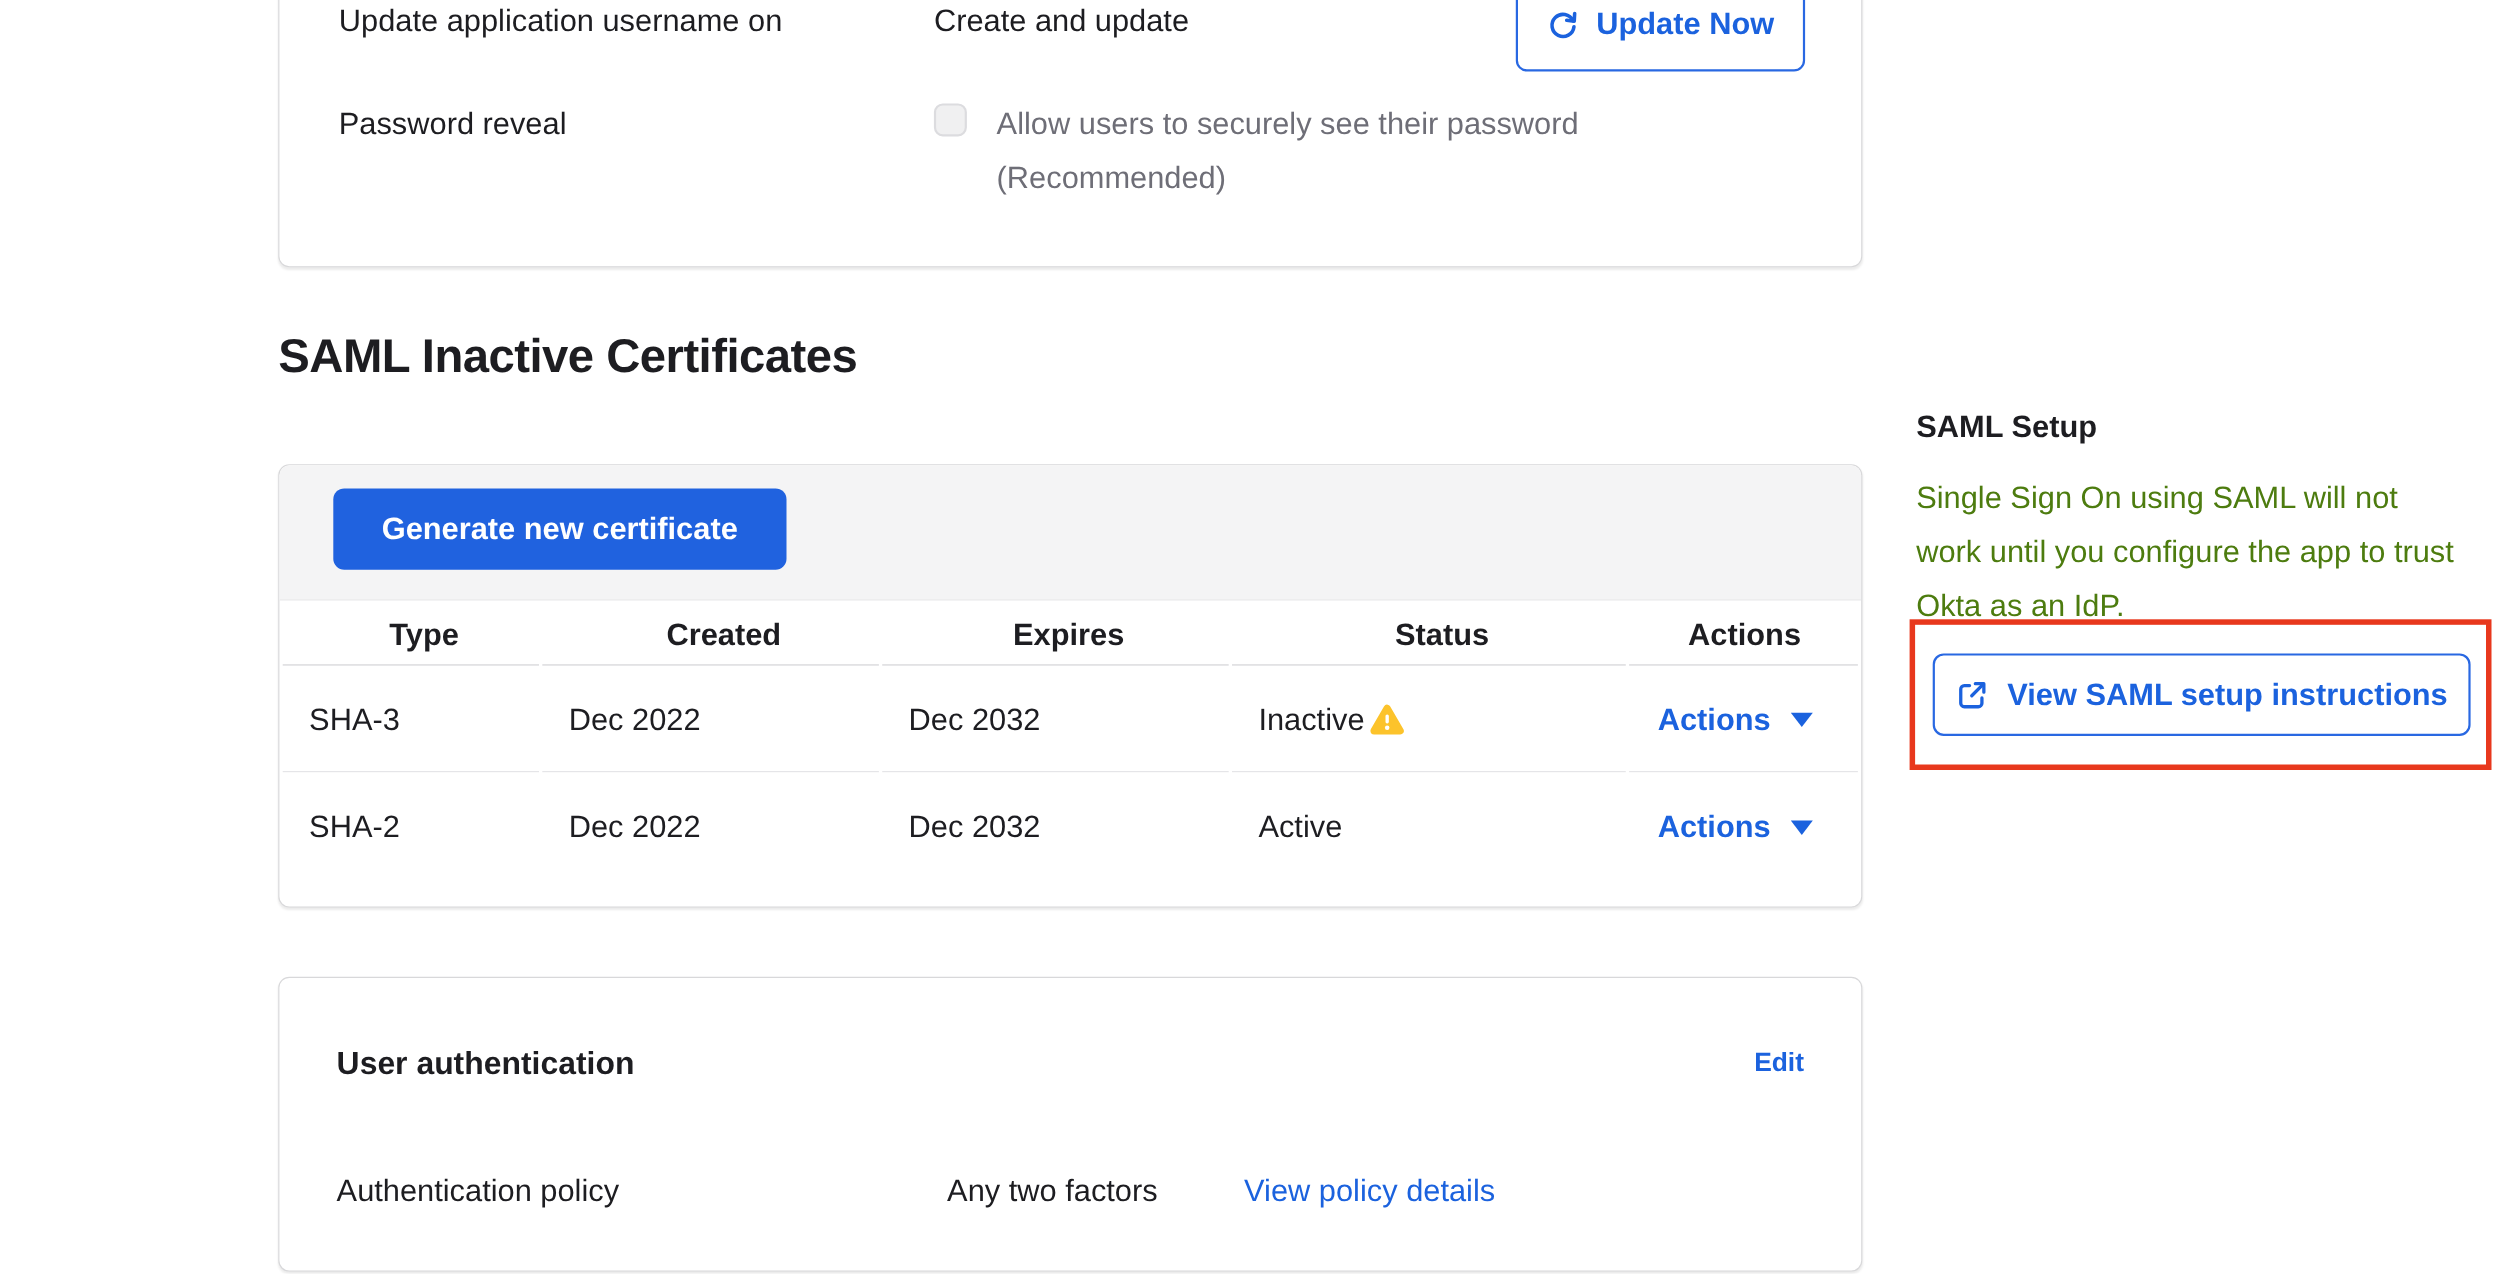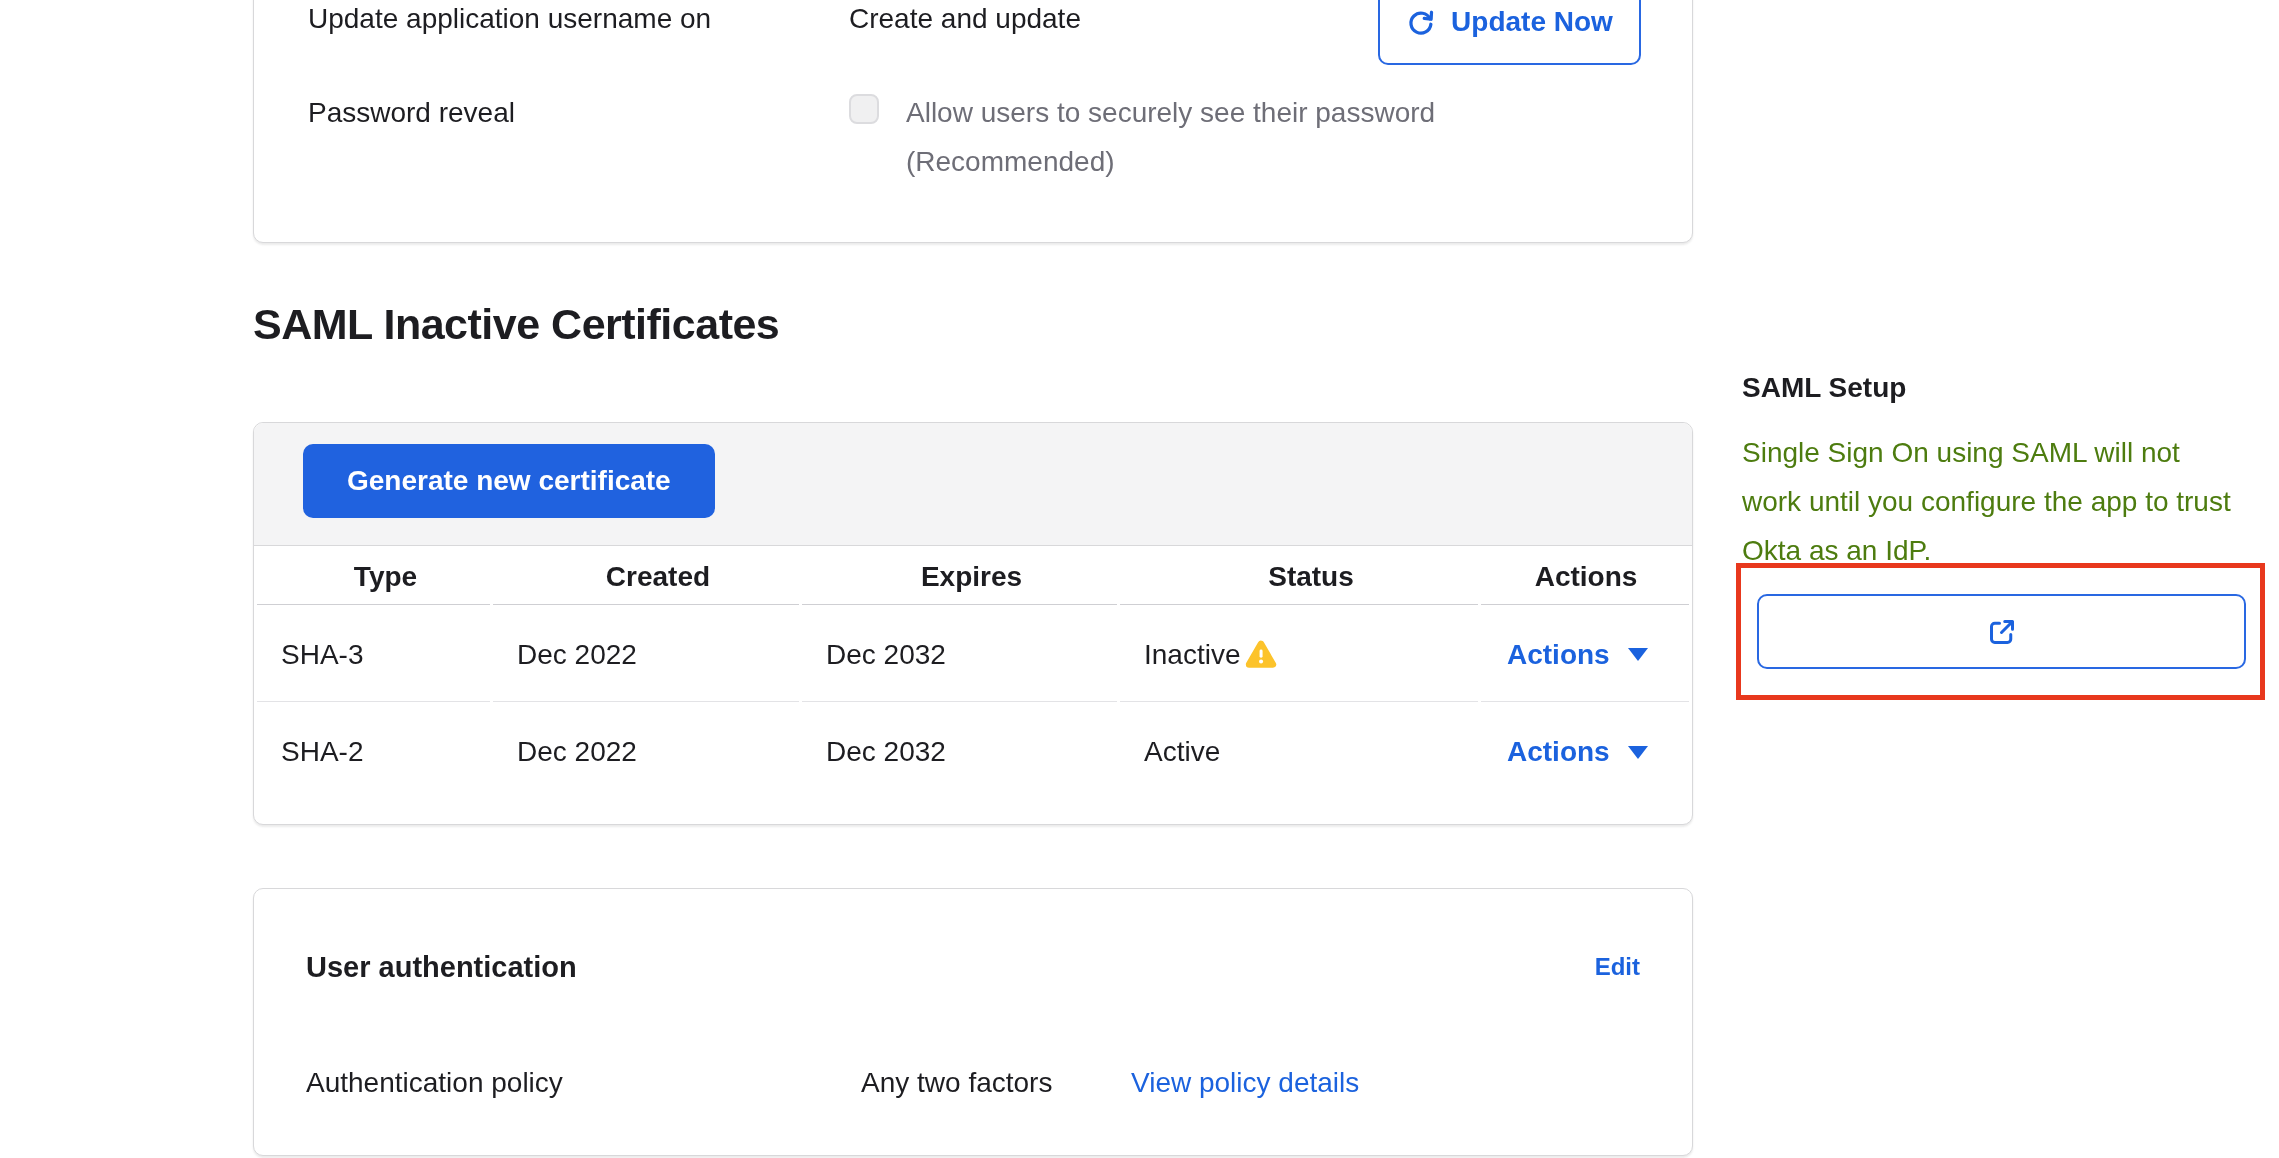--- a/index.html
+++ b/index.html
@@ -189,14 +189,15 @@
 <div class="saml-setup-heading">SAML Setup</div>
 <div class="saml-setup-desc">Single Sign On using SAML will not work until you configure the app to trust Okta as an IdP.</div>
 
 <div class="red-annotation">
   <button class="saml-instructions-btn">
     <svg class="icon-svg" width="30" height="30" viewBox="0 0 24 24">
       <path d="M10 5 H6.2 A2.6 2.6 0 0 0 3.6 7.6 V17.8 A2.6 2.6 0 0 0 6.2 20.4 H16.4 A2.6 2.6 0 0 0 19 17.8 V14" fill="none" stroke="#1b62de" stroke-width="2.4" stroke-linecap="round"></path>
       <path d="M14.2 3.6 H20.4 V9.8" fill="none" stroke="#1b62de" stroke-width="2.4" stroke-linecap="round" stroke-linejoin="round"></path>
       <path d="M20 4 L11.6 12.4" fill="none" stroke="#1b62de" stroke-width="2.4" stroke-linecap="round"></path>
     </svg>
+    <span>View SAML setup instructions</span>
   </button>
 </div>
 
 </body></html>

